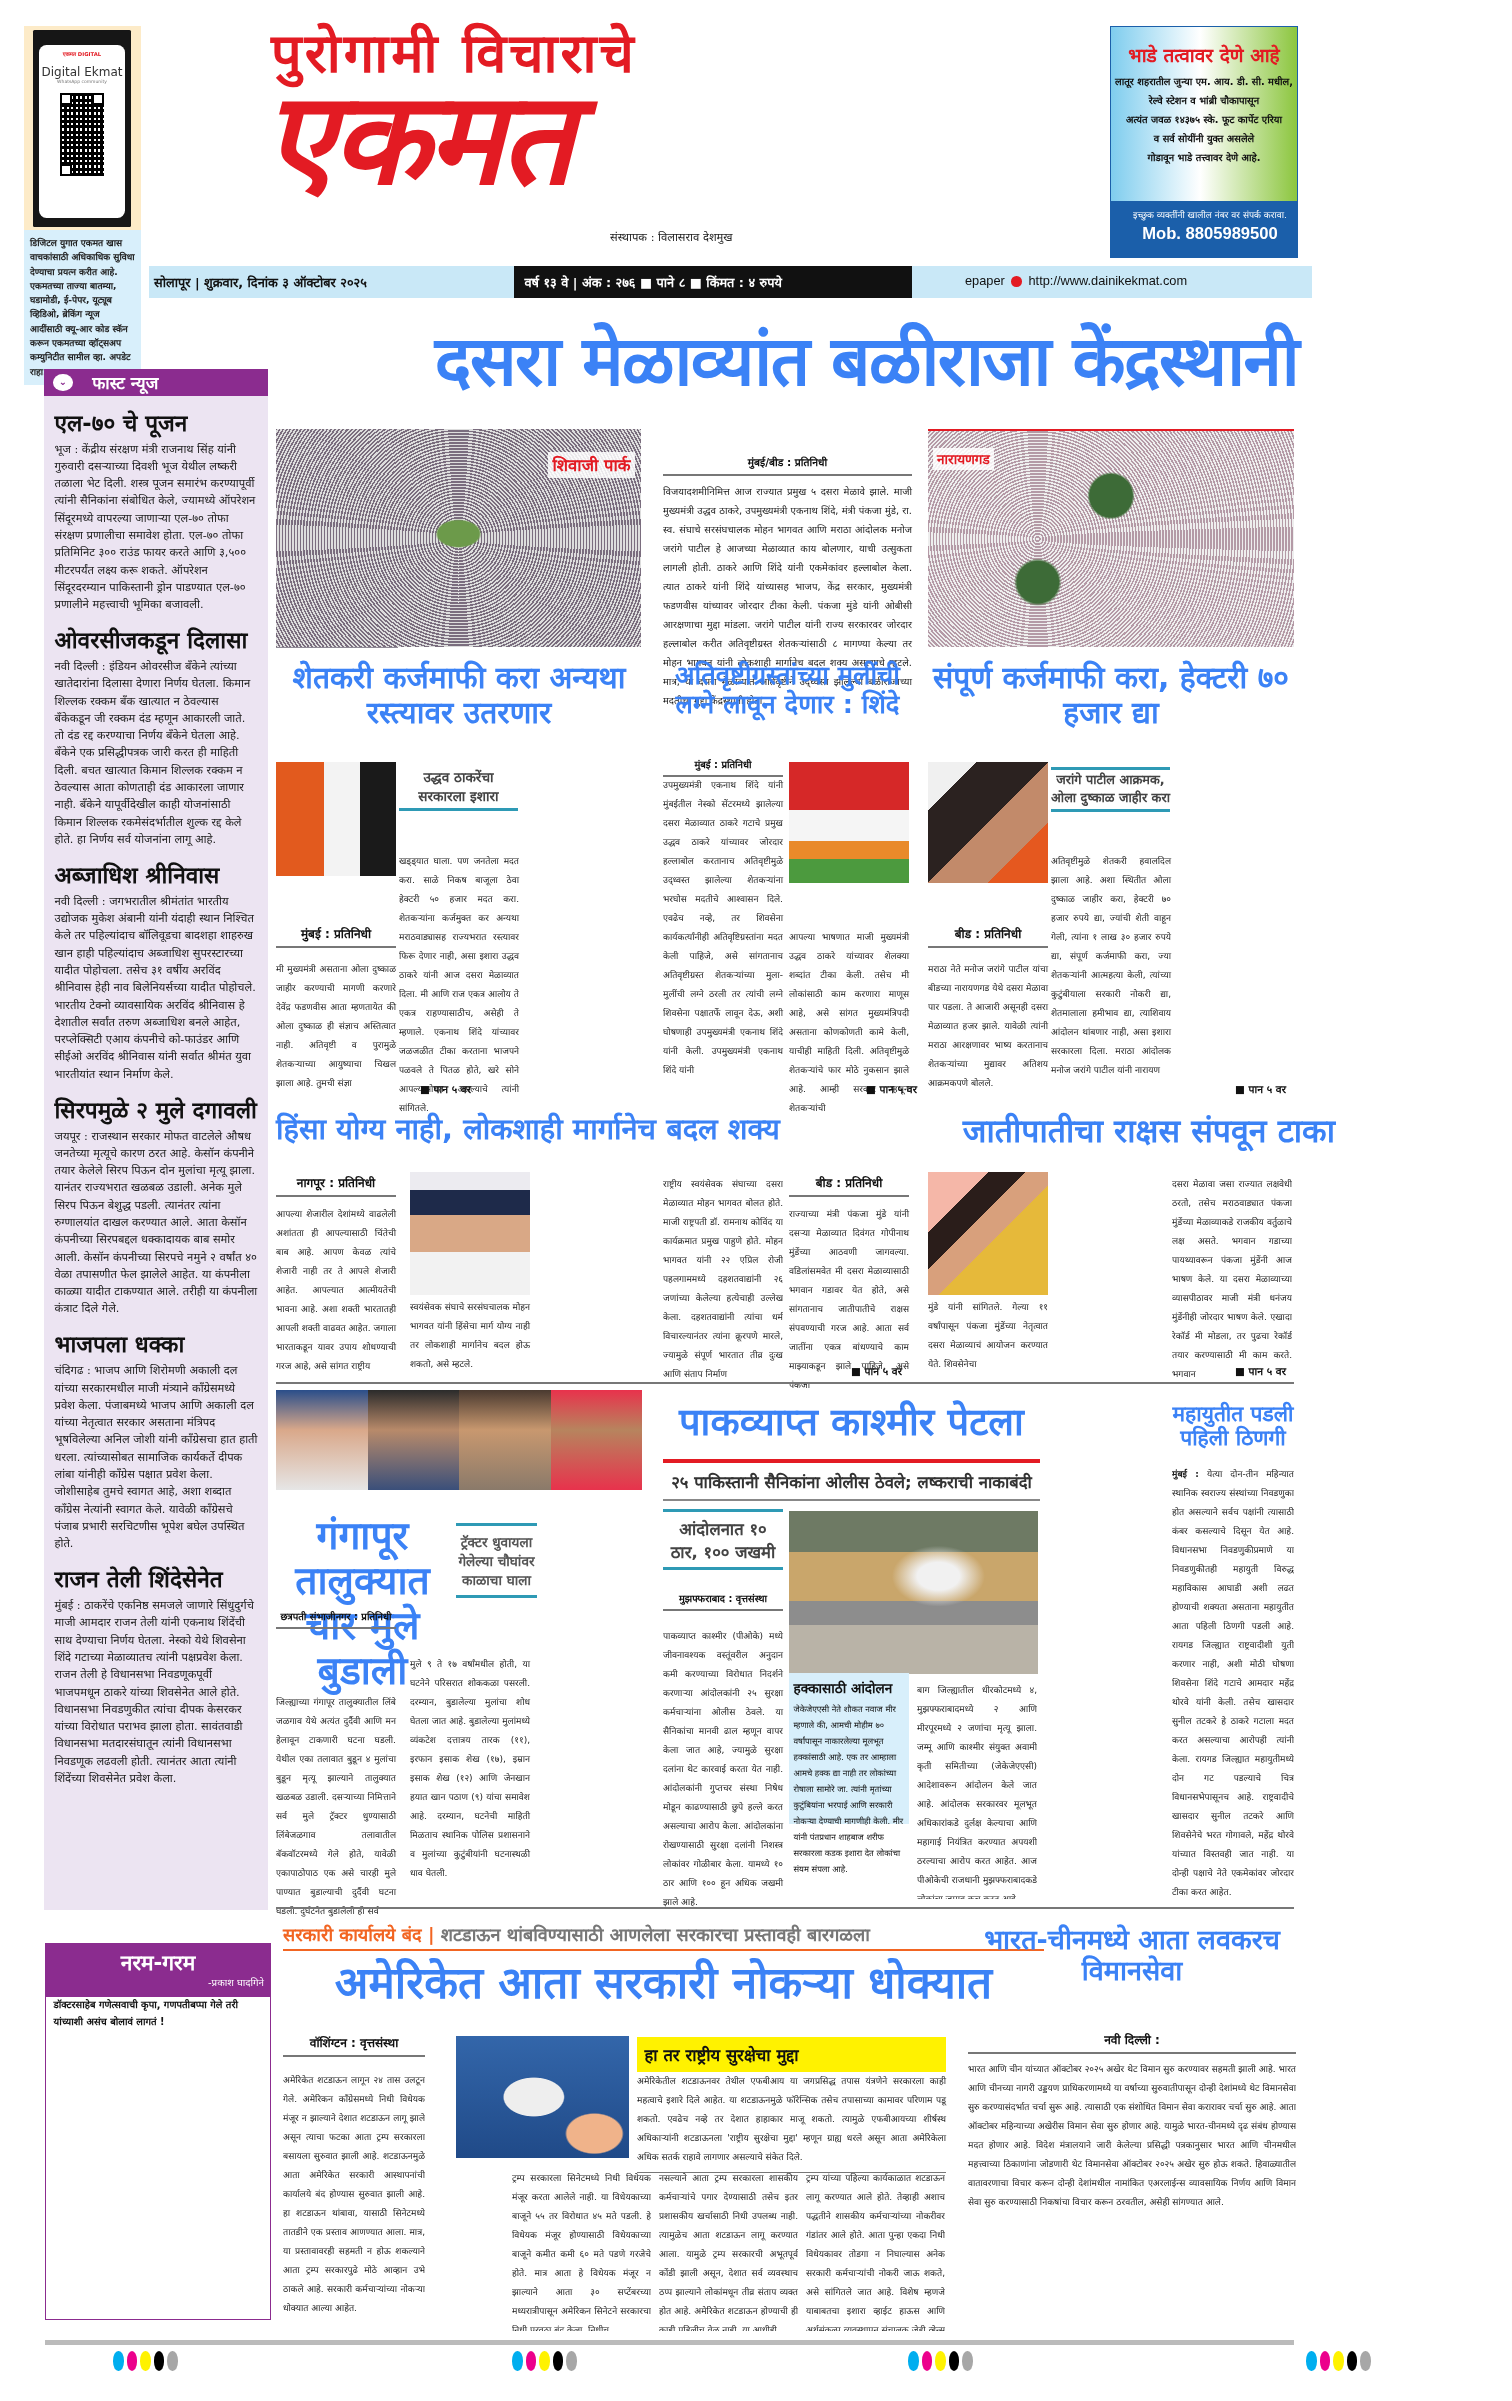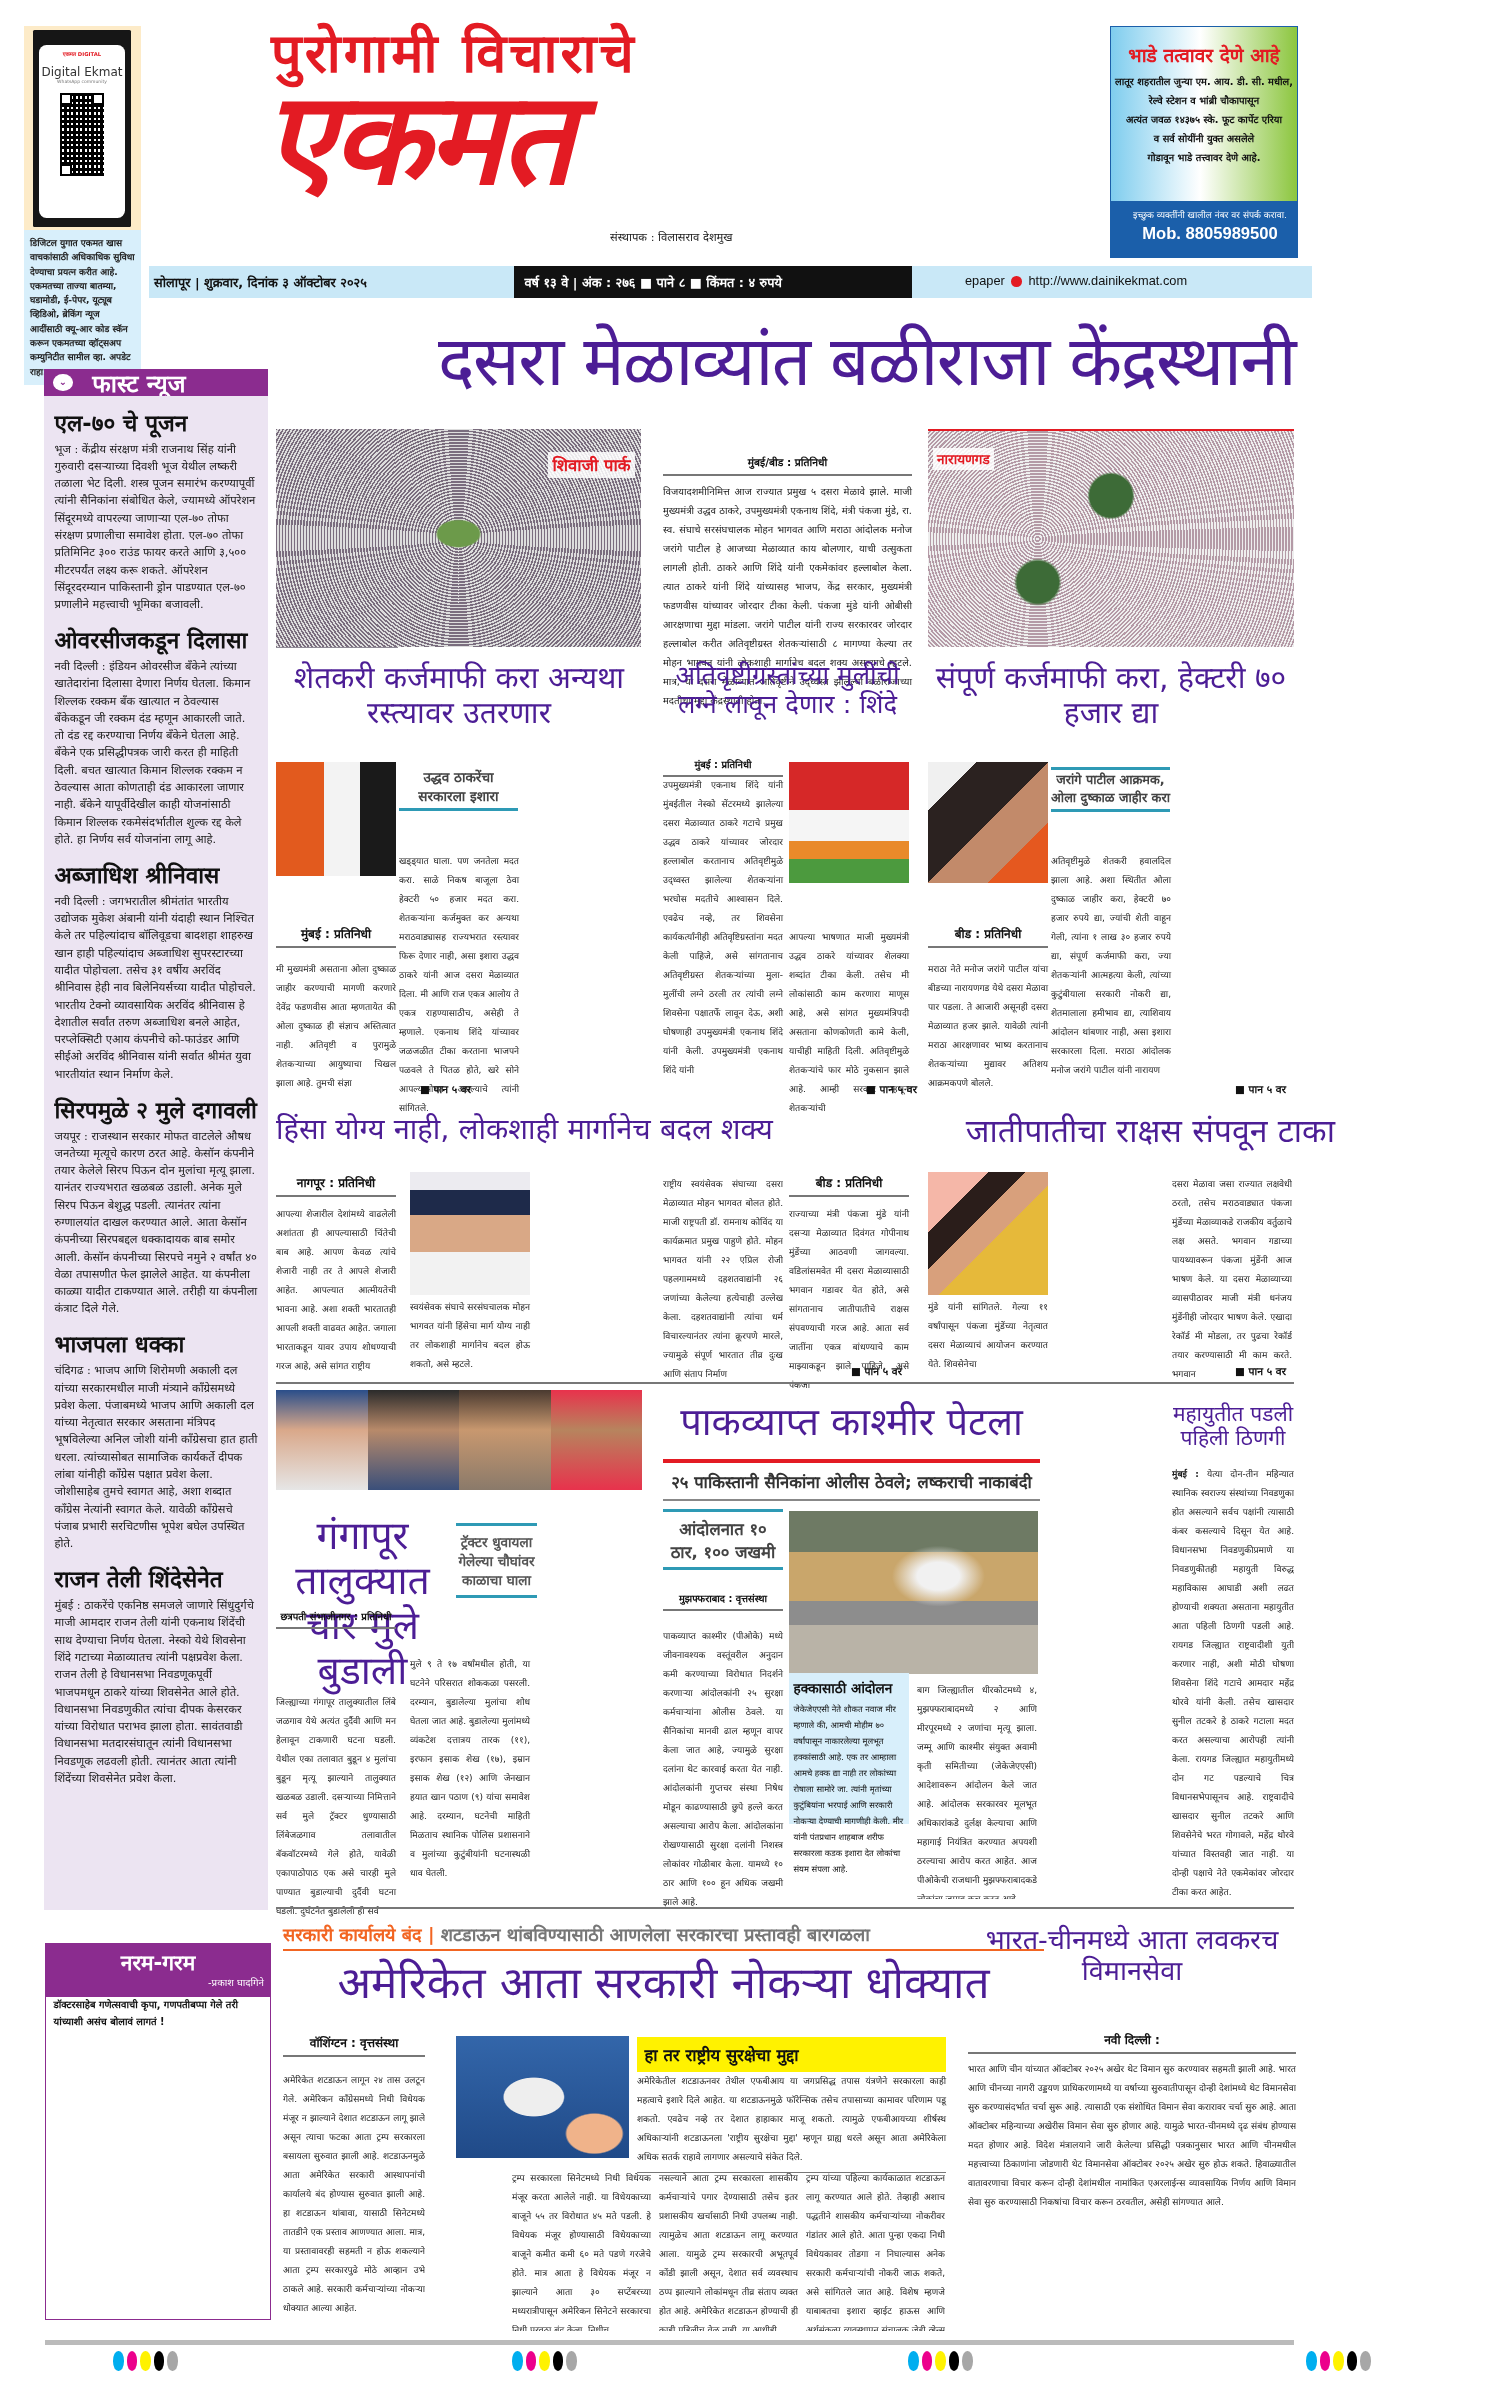--- a/index.html
+++ b/index.html
@@ -4,21 +4,21 @@
 <style>
 *{box-sizing:border-box;margin:0;padding:0}
 body{width:1512px;height:2401px;background:#fff;font-family:"DejaVu Sans","Liberation Sans",sans-serif;color:#111;position:relative;overflow:hidden}
 .abs{position:absolute}
 .body-text{font-size:11.3px;line-height:19px;text-align:justify;color:#222}
 .divline{height:2.3px;background:#777}
 .dateline{font-weight:bold;font-size:12px;text-align:center;padding:4.5px 0;border-bottom:2.3px solid #777}
 .page-ref{font-weight:bold;font-size:10.5px;white-space:nowrap}
 .photo{position:absolute;overflow:hidden}
 .cap-tag{position:absolute;color:#e31b23;font-weight:bold;font-size:16.6px;background:rgba(255,255,255,.85);padding:1.5px 4.5px}
-.headline{position:absolute;font-weight:normal;text-align:center;color:#4c1d95;line-height:1.15}
+.headline{position:absolute;font-weight:bold;text-align:center;color:#3b82f6;line-height:1.15}
 .fn-title{font-weight:bold;font-size:22.6px;margin:10.5px 0 3px}
 .fn-body{font-size:11.3px;line-height:17.3px;color:#222}
 .cmyk{position:absolute;display:flex;gap:3px}
 .dot{width:10.5px;height:19.6px;border-radius:50%}
 </style>
 </head>
 <body>
 
 <div class="abs" data-name="qr-panel" style="left:24px;top:25.6px;width:117px;height:205px;background:#fdebc8;"></div>
 <div class="abs" data-name="qr-card" style="left:33px;top:30px;width:98px;height:197px;background:#161616;border-radius:1.5px;">
@@ -60,21 +60,21 @@
   <span data-name="issue-info-text">वर्ष १३ वे | अंक : २७६ ■ पाने ८ ■ किंमत : ४ रुपये</span>
 </div>
 <div class="abs" data-name="epaper-link" style="left:965px;top:273px;font-size:12.8px;font-family:'Liberation Sans',sans-serif;">
   <span data-name="epaper-label">epaper</span>
   <span data-name="epaper-arrow-icon" style="display:inline-block;width:10.5px;height:10.5px;border-radius:50%;background:#e31b23;vertical-align:middle;margin:0 3px;"></span>
   <span data-name="epaper-url">http://www.dainikekmat.com</span>
 </div>
 
 <div class="abs" data-name="fast-news-header" style="left:44px;top:369px;width:224px;height:27px;background:#8b2c8f;color:#fff;display:flex;align-items:center;">
   <span data-name="chevron-down-icon" style="display:inline-block;width:19.6px;height:16.6px;border-radius:50%;background:#fff;color:#8b2c8f;text-align:center;font-size:9.8px;line-height:16.6px;margin:0 19.6px 0 9px;font-weight:bold;">⌄</span>
-  <span data-name="fast-news-title" style="font-size:24px;font-weight:bold;">फास्ट न्यूज</span>
+  <span data-name="fast-news-title" style="font-size:17px;font-weight:bold;">फास्ट न्यूज</span>
 </div>
 <div class="abs" data-name="fast-news-body" style="left:44px;top:396px;width:224px;height:1514px;background:#ece4f2;padding:0 10.5px;overflow:hidden;">
   <div data-name="fast-news-item">
       <div class="fn-title">एल-७० चे पूजन</div>
       <div class="fn-body">भूज : केंद्रीय संरक्षण मंत्री राजनाथ सिंह यांनी गुरुवारी दसऱ्याच्या दिवशी भूज येथील लष्करी तळाला भेट दिली. शस्त्र पूजन समारंभ करण्यापूर्वी त्यांनी सैनिकांना संबोधित केले, ज्यामध्ये ऑपरेशन सिंदूरमध्ये वापरल्या जाणाऱ्या एल-७० तोफा संरक्षण प्रणालीचा समावेश होता. एल-७० तोफा प्रतिमिनिट ३०० राउंड फायर करते आणि ३,५०० मीटरपर्यंत लक्ष्य करू शकते. ऑपरेशन सिंदूरदरम्यान पाकिस्तानी ड्रोन पाडण्यात एल-७० प्रणालीने महत्त्वाची भूमिका बजावली.</div>
     </div>
   <div data-name="fast-news-item">
       <div class="fn-title">ओवरसीजकडून दिलासा</div>
       <div class="fn-body">नवी दिल्ली : इंडियन ओवरसीज बँकेने त्यांच्या खातेदारांना दिलासा देणारा निर्णय घेतला. किमान शिल्लक रक्कम बँक खात्यात न ठेवल्यास बँकेकडून जी रक्कम दंड म्हणून आकारली जाते. तो दंड रद्द करण्याचा निर्णय बँकेने घेतला आहे. बँकेने एक प्रसिद्धीपत्रक जारी करत ही माहिती दिली. बचत खात्यात किमान शिल्लक रक्कम न ठेवल्यास आता कोणताही दंड आकारला जाणार नाही. बँकेने यापूर्वीदेखील काही योजनांसाठी किमान शिल्लक रकमेसंदर्भातील शुल्क रद्द केले होते. हा निर्णय सर्व योजनांना लागू आहे.</div>
     </div>

